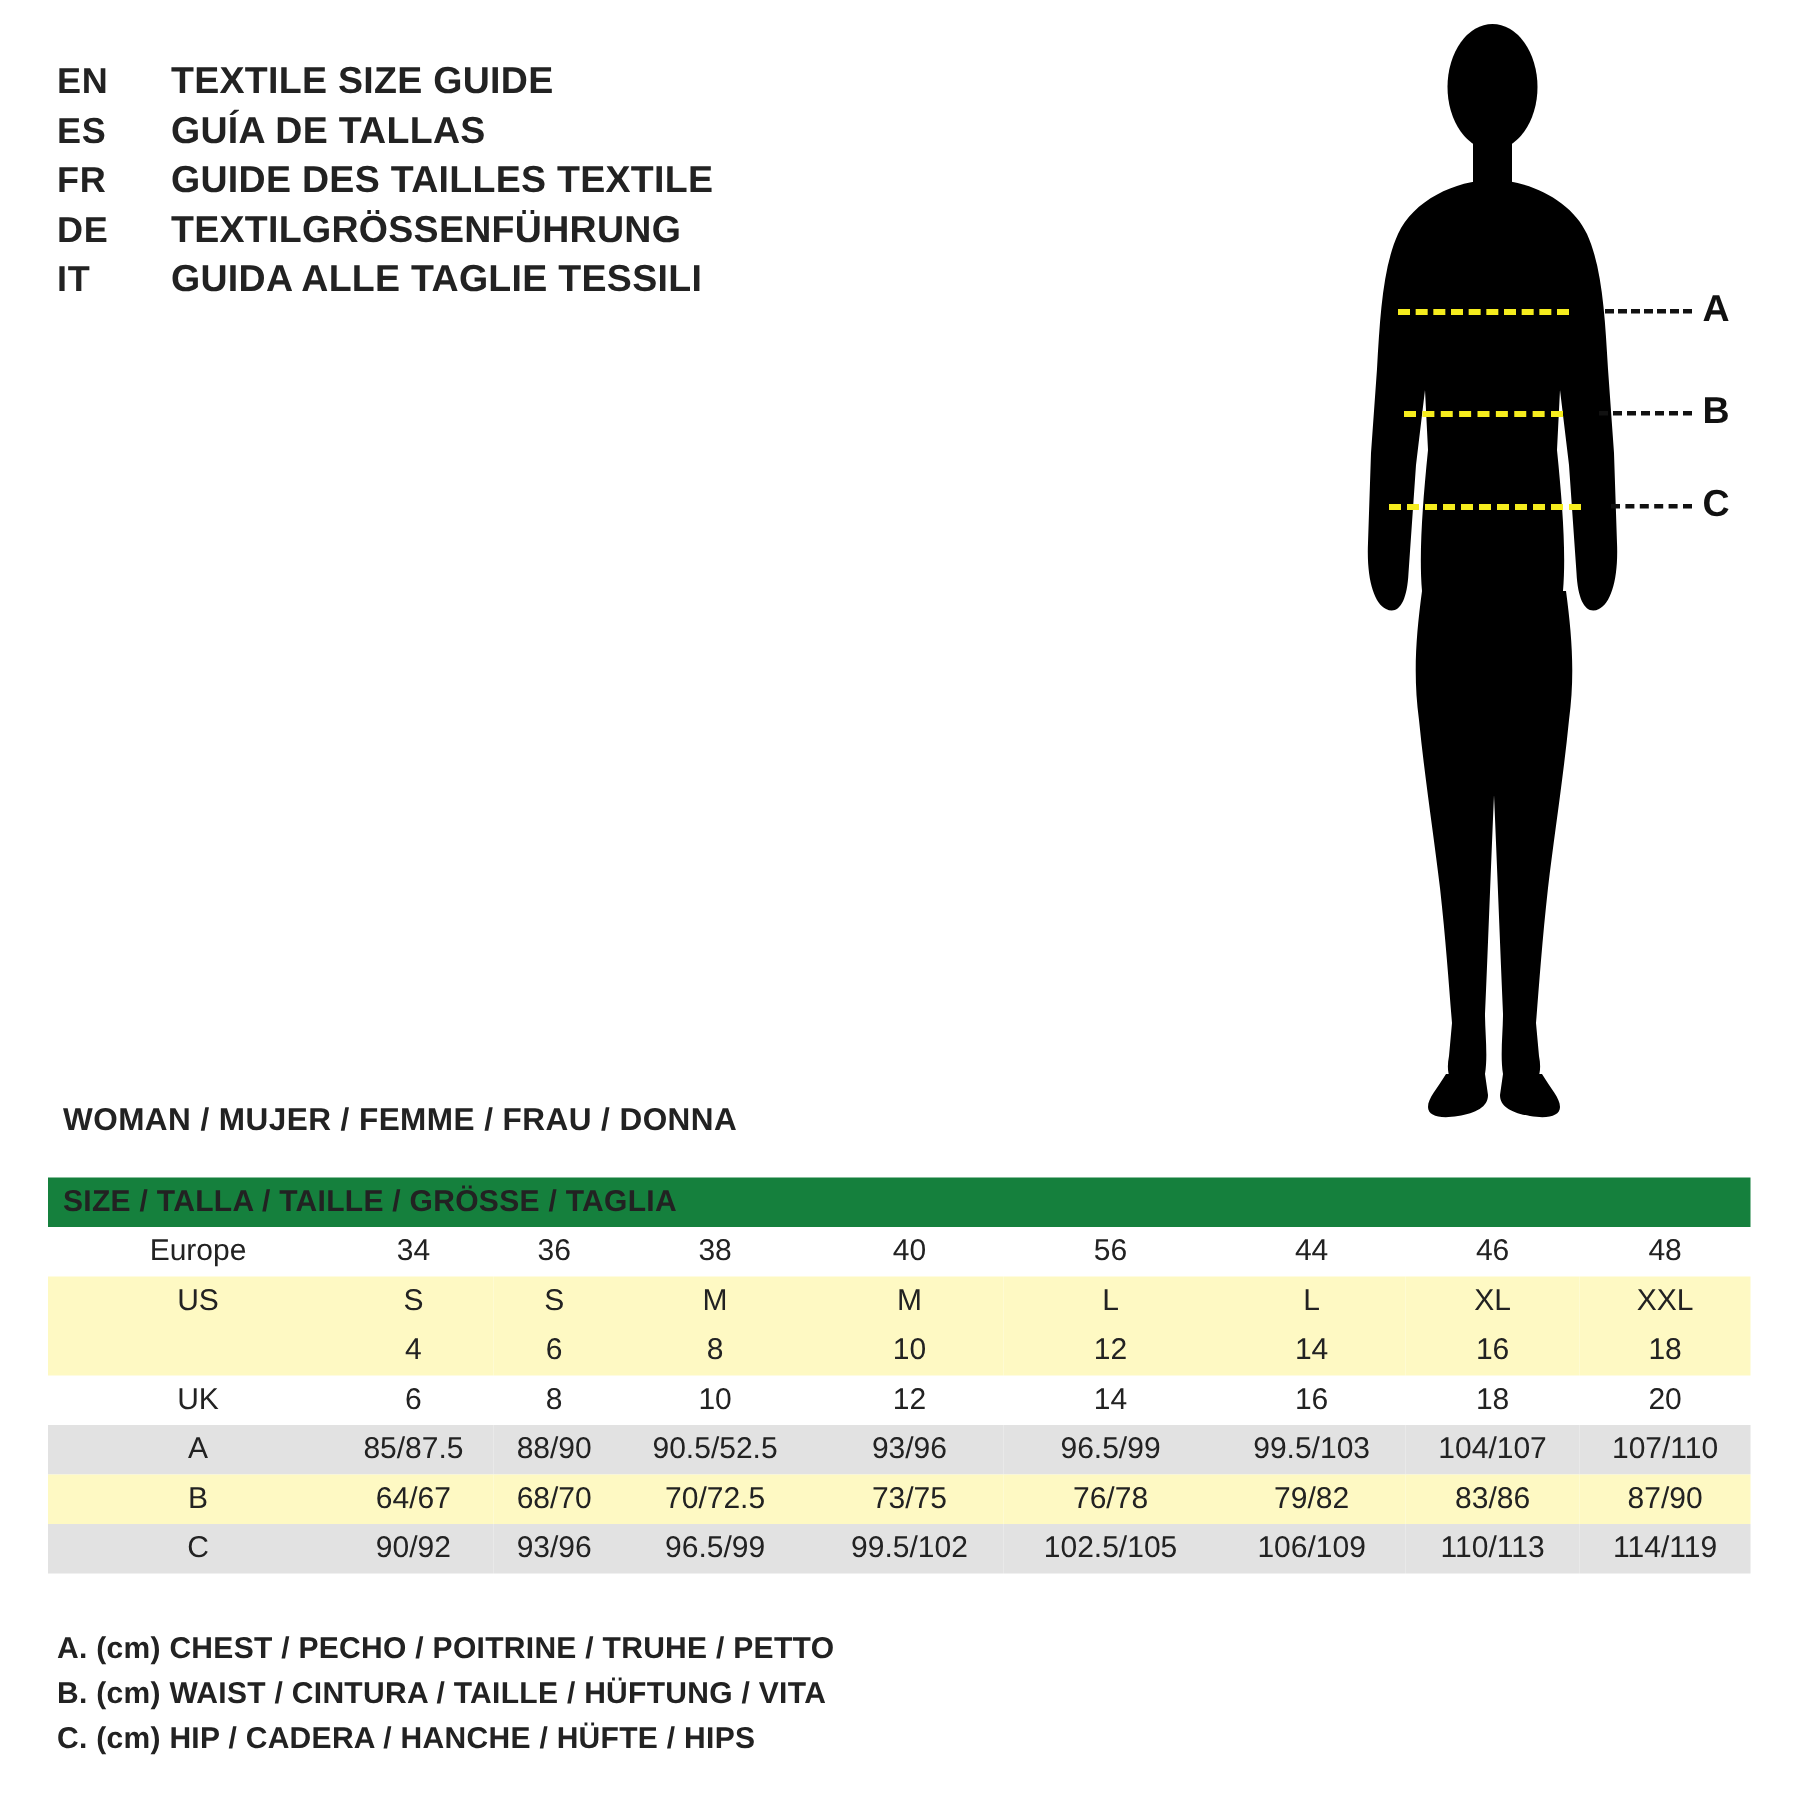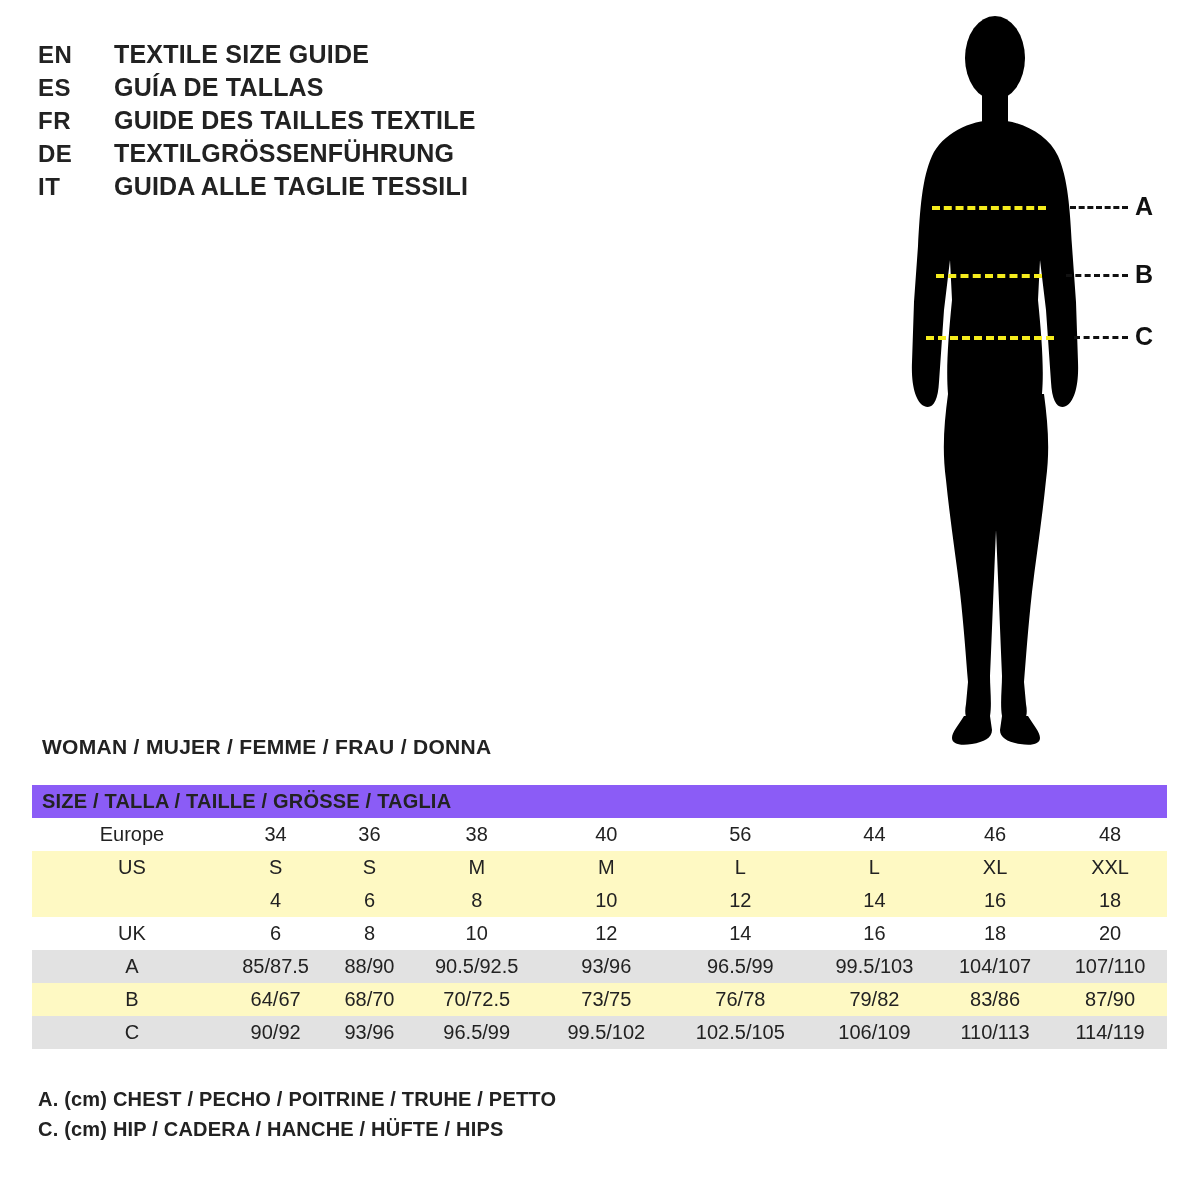--- a/index.html
+++ b/index.html
@@ -95,21 +95,21 @@
     text-align: center;
     font-weight: normal;
     color: #222;
   }
   #size-table .row-head {
     text-align: center;
     padding-left: 10px;
     width: 180px;
   }
   #size-table tr.header-row {
-    background: #8b5cf6;
+    background: #15803d;
     margin-top: 48px;
   }
   #size-table tr.header-row td {
     font-weight: bold;
     font-size: 20px;
     text-align: left;
     padding-left: 10px;
     letter-spacing: 0.2px;
   }
   #size-table tr.shade-a { background: #fef9c3; }
@@ -272,21 +272,21 @@
       <td>14</td>
       <td>16</td>
       <td>18</td>
       <td>20</td>
     </tr>
 
     <tr class="shade-b">
       <td class="row-head">A</td>
       <td>85/87.5</td>
       <td>88/90</td>
-      <td>90.5/92.5</td>
+      <td>90.5/52.5</td>
       <td>93/96</td>
       <td>96.5/99</td>
       <td>99.5/103</td>
       <td>104/107</td>
       <td>107/110</td>
     </tr>
 
     <tr class="shade-a">
       <td class="row-head">B</td>
       <td>64/67</td>
@@ -308,14 +308,15 @@
       <td>102.5/105</td>
       <td>106/109</td>
       <td>110/113</td>
       <td>114/119</td>
     </tr>
   </tbody>
 </table>
 
 <div id="footnotes">
   <div class="footnote">A. (cm) CHEST / PECHO / POITRINE / TRUHE / PETTO</div>
+  <div class="footnote">B. (cm) WAIST / CINTURA / TAILLE / HÜFTUNG / VITA</div>
   <div class="footnote">C. (cm) HIP / CADERA / HANCHE / HÜFTE / HIPS</div>
 </div>
 
 </body></html>

